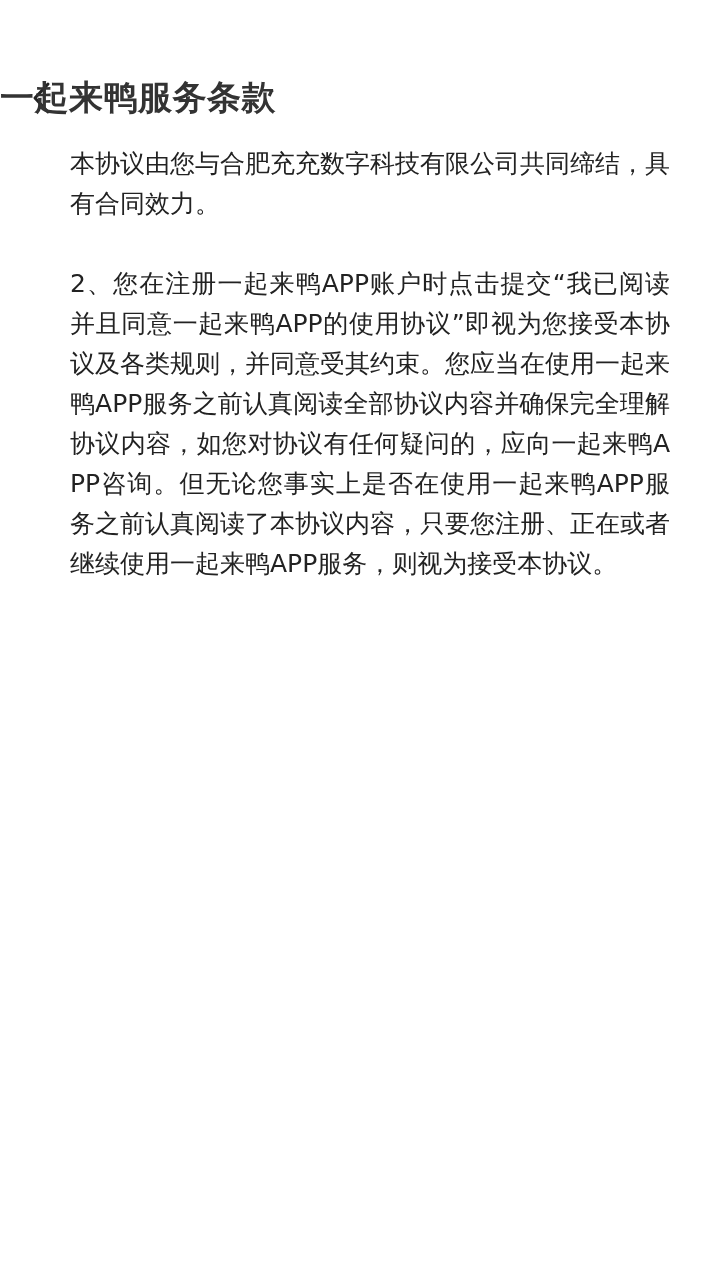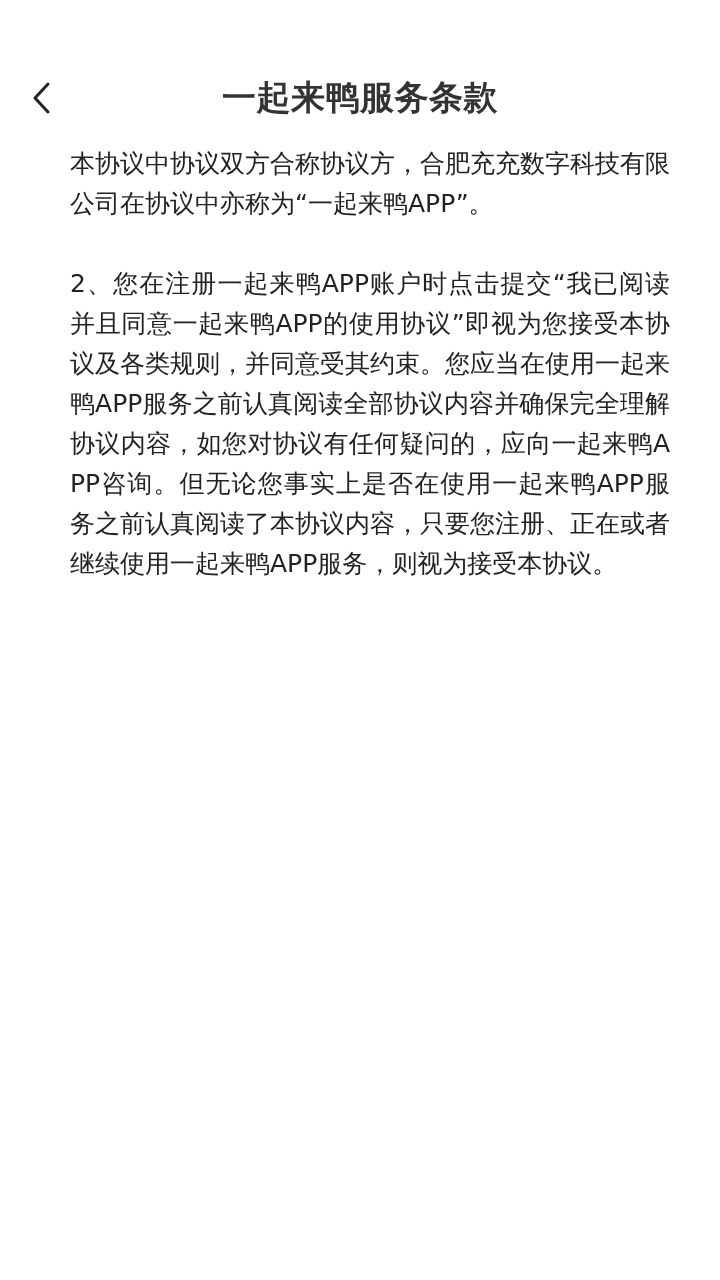--- a/index.html
+++ b/index.html
@@ -7,21 +7,21 @@
       width:720px; height:1280px; overflow:hidden; background:#ffffff;
       font-family: "DejaVu Sans", "Liberation Sans", sans-serif;
       color:#222222; position:relative;
     }
     .header { position:absolute; top:0; left:0; width:720px; height:140px; }
     .back {
       position:absolute; left:22px; top:76px; width:40px; height:44px;
       display:flex; align-items:center; justify-content:center; cursor:pointer;
     }
     .title {
-      position:absolute; left:0; right:0; top:72px; text-align:center;
+      position:absolute; left:0; right:0; top:72px; text-align:left;
       font-size:34px; font-weight:bold; color:#333333; letter-spacing:0.5px;
       line-height:50px;
     }
     .content {
       position:absolute; left:70px; top:144px; width:600px;
       font-size:25px; line-height:40px; color:#222222;
     }
     .para { margin:0 0 40px 0; text-align:justify; word-break:break-all; }
   </style>
 </head>
@@ -30,15 +30,15 @@
 <div class="header">
   <div class="back">
     <svg width="22" height="34" viewBox="0 0 22 34">
       <polyline points="17,3 4,17 17,31" fill="none" stroke="#222222" stroke-width="3" stroke-linecap="round" stroke-linejoin="round"></polyline>
     </svg>
   </div>
   <div class="title">一起来鸭服务条款</div>
 </div>
 
 <div class="content">
-  <p class="para">本协议中协议双方合称协议方，合肥充充数字科技有限公司在协议中亦称为“一起来鸭APP”。</p>
+  <p class="para">本协议由您与合肥充充数字科技有限公司共同缔结，具有合同效力。</p>
   <p class="para">2、您在注册一起来鸭APP账户时点击提交“我已阅读并且同意一起来鸭APP的使用协议”即视为您接受本协议及各类规则，并同意受其约束。您应当在使用一起来鸭APP服务之前认真阅读全部协议内容并确保完全理解协议内容，如您对协议有任何疑问的，应向一起来鸭APP咨询。但无论您事实上是否在使用一起来鸭APP服务之前认真阅读了本协议内容，只要您注册、正在或者继续使用一起来鸭APP服务，则视为接受本协议。</p>
 </div>
 
 </body></html>

